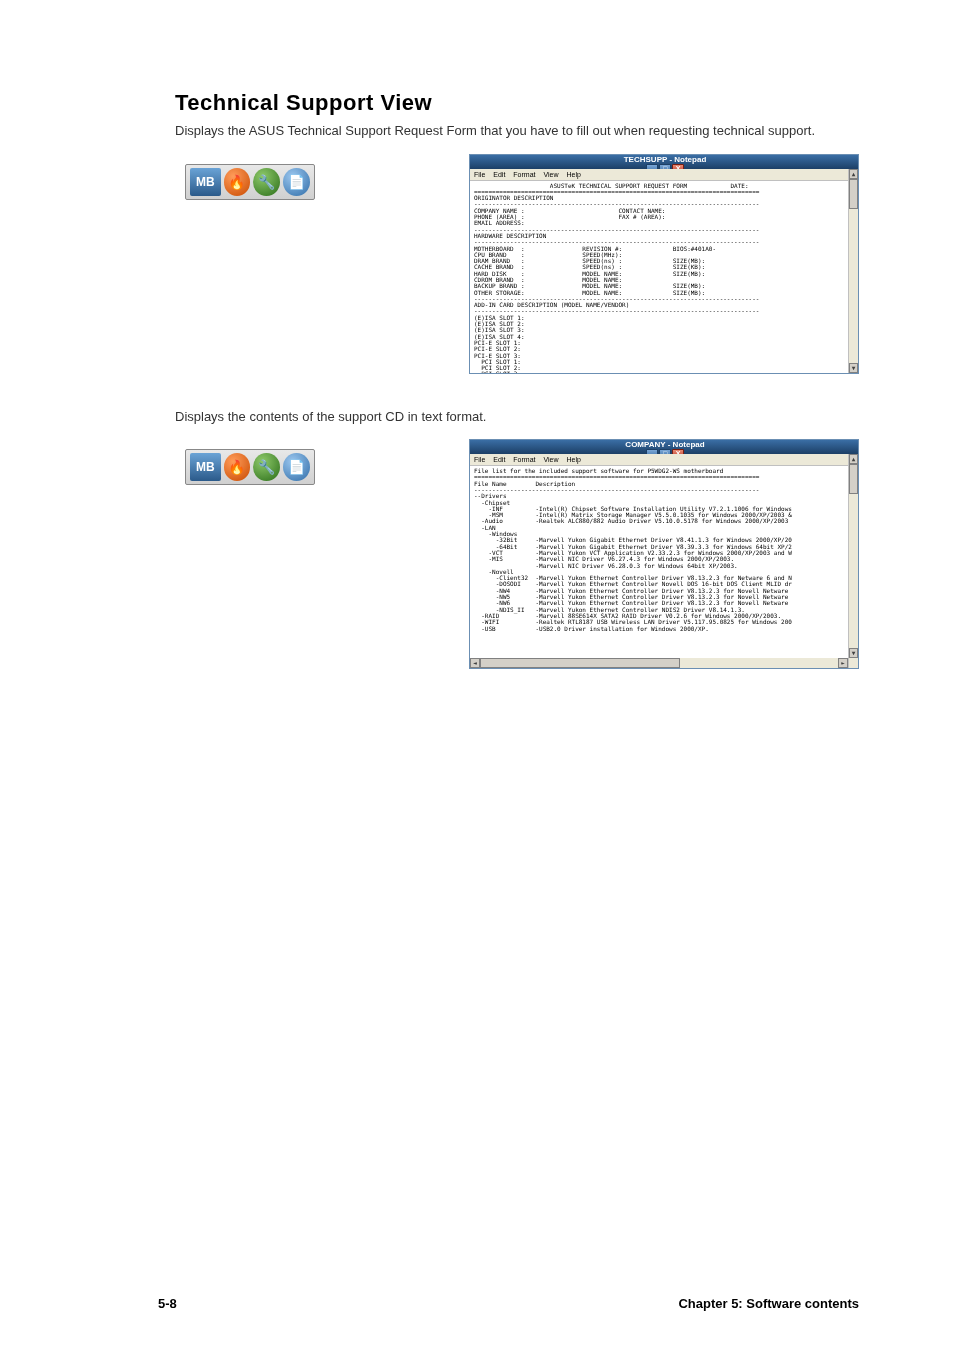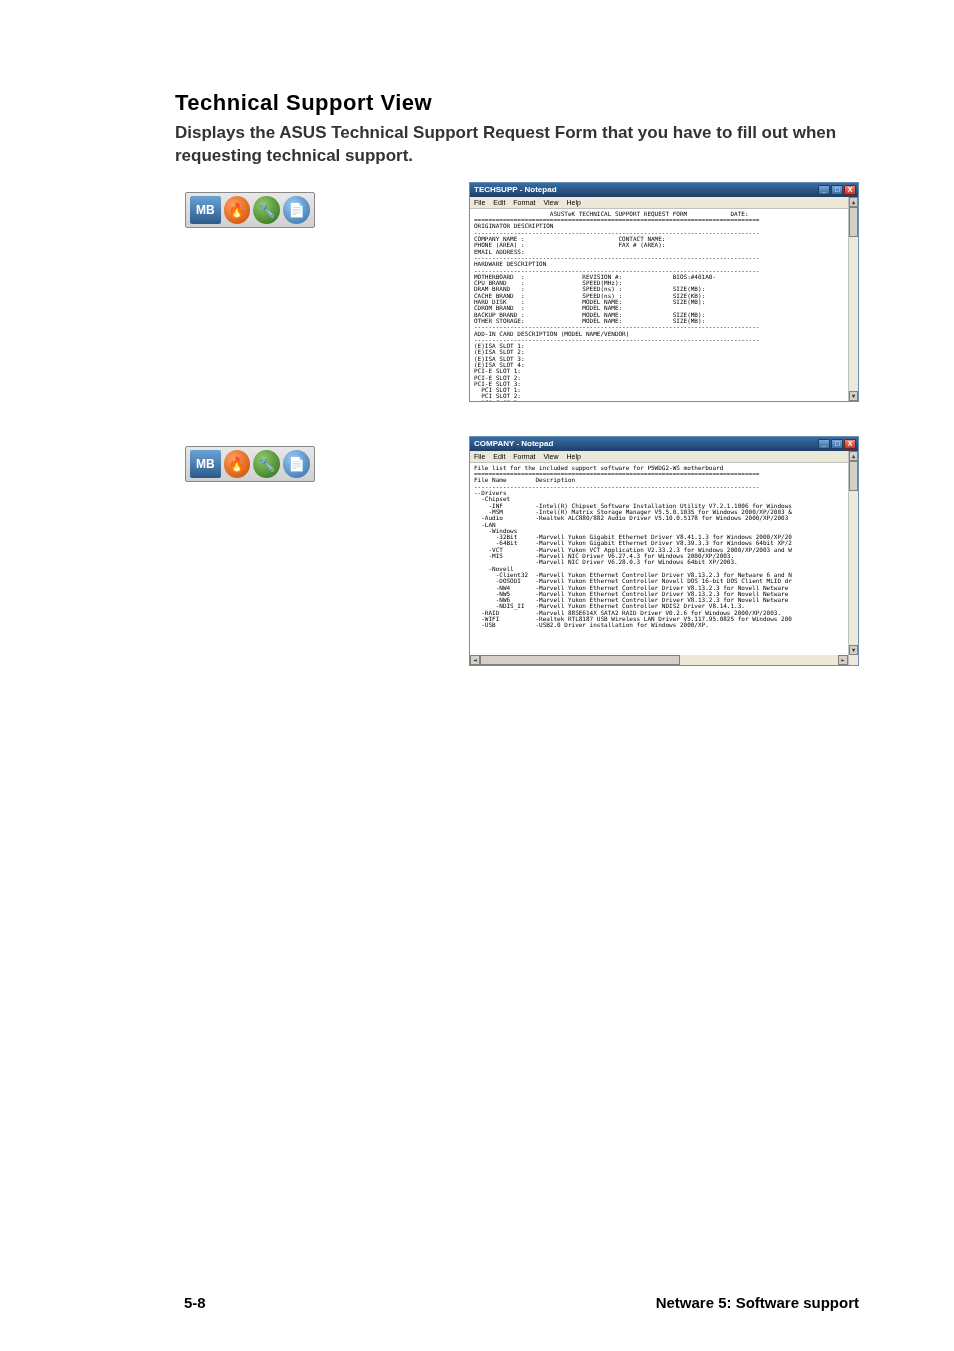--- a/index.html
+++ b/index.html
@@ -12,25 +12,24 @@
       padding: 90px 95px 30px 175px;
     }
     .h1 {
       font-size: 22px;
       font-weight: bold;
       letter-spacing: 0.5px;
       margin-bottom: 6px;
       color: #000;
     }
     .body-text {
-      font-size: 17px;
+      font-size: 13px;
       line-height: 1.35;
       color: #333;
       margin-bottom: 14px;
-      font-weight: bold;
     }
     .section { margin-bottom: 34px; }
     .row {
       display: flex;
       align-items: flex-start;
       gap: 14px;
     }
     
     .mb-block {
       flex: 0 0 280px;
@@ -84,20 +83,21 @@
       height: 14px;
       background: linear-gradient(#3a6ea5, #1c3f66);
       color:#fff;
       display:flex;
       align-items:center;
       justify-content:space-between;
       padding:0 2px 0 4px;
       font-family: Tahoma, Arial, sans-serif;
       font-size: 8px;
       font-weight:bold;
+      flex-direction:column;
     }
     .winbtns { display:flex; gap:1px; }
     .winbtn {
       width:12px; height:10px;
       background: linear-gradient(#7aa6d6, #3a6ea5);
       border:1px solid #1c3f66;
       border-radius:1px;
       color:#fff;
       font-size:7px; line-height:8px; text-align:center;
     }
@@ -149,25 +149,25 @@
       left:0; right:10px; bottom:0;
       height:10px;
       background:#ece9d8;
       display:flex;
     }
     .scroll-h-arrow { width:10px; height:10px; background:#d4d0c8; border:1px solid #808080; font-size:6px; text-align:center; line-height:8px; color:#404040; }
     .scroll-h-thumb { flex:0 0 200px; background:#d4d0c8; border:1px solid #808080; }
     .footer {
       position:absolute;
       bottom: 40px;
-      left: 184px;
+      left: 158px;
       right: 95px;
       display:flex;
       justify-content:space-between;
-      font-size: 15px;
+      font-size: 13px;
       font-weight: bold;
     }
   </style>
 </head>
 <body>
 
 <div class="section">
   <div class="h1">Technical Support View</div>
   <div class="body-text">Displays the ASUS Technical Support Request Form that you have to fill out when requesting technical support.</div>
 
@@ -210,20 +210,21 @@
       <div class="scrollbar-v">
         <div class="scroll-arrow">▲</div>
         <div class="scroll-thumb scroll-thumb-top"></div>
         <div class="scroll-arrow" style="position:absolute;bottom:0;">▼</div>
       </div>
     </div>
   </div>
 </div>
 
 <div class="section">
+  <div class="body-text">Displays the contents of the support CD in text format.</div>
 
   <div class="row">
 
     <div class="mb-block">
       <div class="mb-box">
         <div class="mb-tab">
             <span>MB</span>
           </div>
         <div class="mb-circ mb-c1">
             <span class="mb-ico">🔥</span>
@@ -264,14 +265,14 @@
         <div class="scroll-h-thumb"></div>
         <div style="flex:1;"></div>
         <div class="scroll-h-arrow">►</div>
       </div>
     </div>
   </div>
 </div>
 
 <div class="footer">
   <span>5-8</span>
-  <span>Netware 5: Software support</span>
+  <span>Chapter 5: Software contents</span>
 </div>
 
 </body></html>

